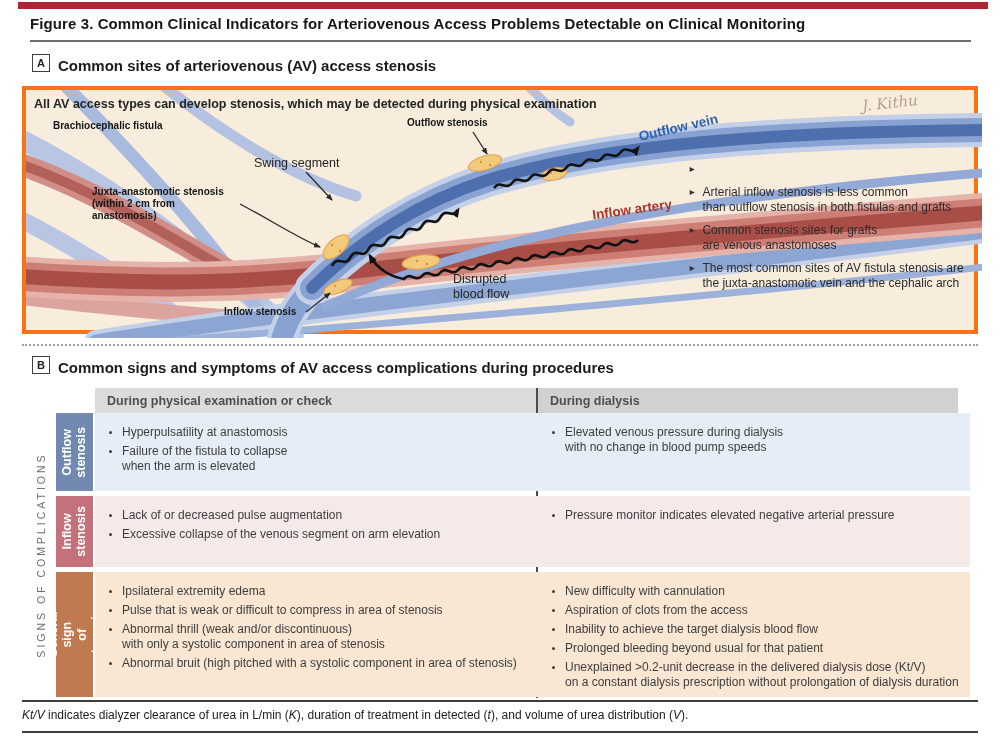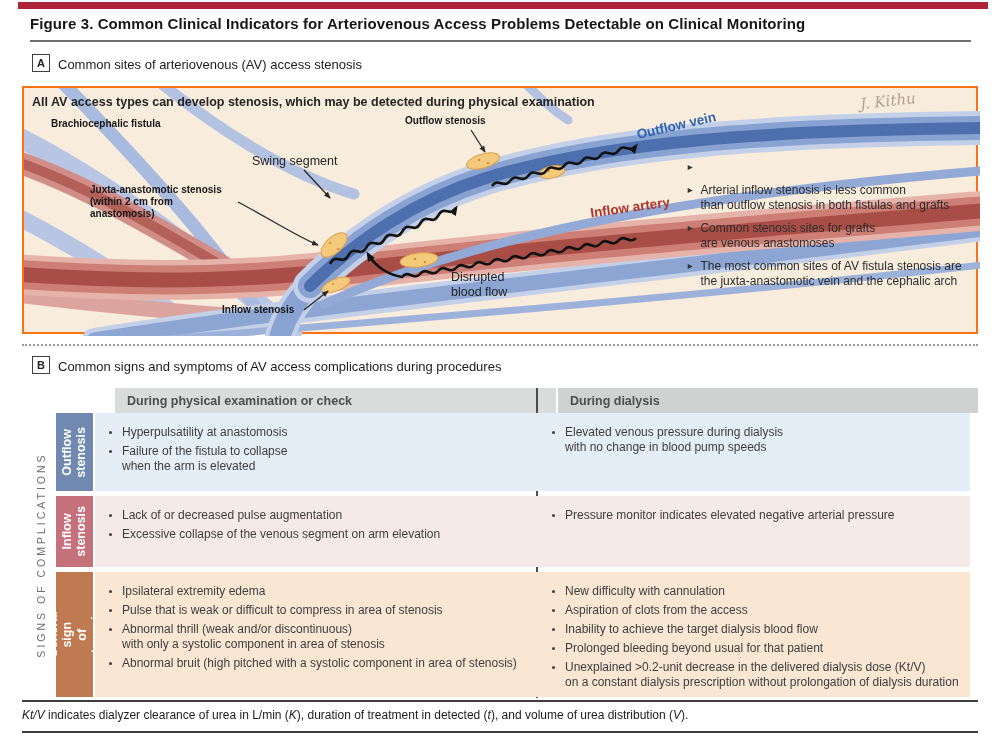--- a/index.html
+++ b/index.html
@@ -24,42 +24,42 @@
 
   
   .topbar{left:18px;top:2px;width:970px;height:7px;background:var(--title-bar);}
   .fig-title{left:30px;top:15px;font-size:15px;font-weight:bold;color:#171717;letter-spacing:.1px;text-align:right;}
   .rule-title{left:30px;top:40px;width:941px;height:2px;background:#6f6f6f;}
 
   .panel-letter{
     width:18px;height:18px;border:1.5px solid #3f3f3f;background:#fff;
     font-size:11px;font-weight:bold;display:flex;align-items:center;justify-content:center;color:#222;
   }
-  .panel-title{font-size:13px;font-weight:normal;color:#1b1b1b;}
+  .panel-title{font-size:15px;font-weight:bold;color:#1b1b1b;}
 
   
   .panelA-box{
     left:22px;top:86px;width:956px;height:248px;
-    background:var(--panel-a-bg);border:2px solid #f97316;
+    background:var(--panel-a-bg);border:4px solid #f97316;
   }
   .panelA-box svg{position:absolute;left:0;top:0;}
   .pa-label{position:absolute;font-size:12.5px;line-height:1.22;color:#242424;white-space:pre-line;}
   .pa-bold{font-weight:bold;font-size:10px;color:#161616;}
   .lab-outflow-vein{color:#2f63ae;font-weight:bold;font-size:13.5px;transform:rotate(-13deg);}
   .lab-inflow-artery{color:#ad352c;font-weight:bold;font-size:13.5px;transform:rotate(-8deg);}
   .signature{font-family:"DejaVu Serif",serif;font-style:italic;color:#b0a292;font-size:15px;transform:rotate(-6deg);}
   .pa-bullets{position:absolute;left:662px;top:72px;width:300px;display:flex;flex-direction:column;gap:7px;}
   .pa-bullet{display:flex;gap:6px;font-size:12px;line-height:15.5px;color:#2c2c2c;}
   .pa-bullet .mk{font-size:8.5px;line-height:15.5px;color:#333;flex:0 0 auto;}
   .pa-bullet .tx{white-space:pre-line;}
 
   .dotted-sep{left:22px;top:344px;width:956px;height:0;border-top:2px dotted #9d9d9d;}
 
   
-  .th{height:25px;font-size:12.5px;font-weight:bold;color:#4e4e4e;display:flex;align-items:center;padding-left:12px;margin-left:20px;}
+  .th{height:25px;font-size:12.5px;font-weight:bold;color:#4e4e4e;display:flex;align-items:center;padding-left:12px;}
   .th-left{left:95px;top:388px;width:441px;background:var(--header-bg-left);}
   .th-right{left:538px;top:388px;width:420px;background:var(--header-bg-right);}
   .col-divider{left:536px;top:388px;width:2px;height:310px;background:#4c4c4c;}
 
   .side-label-wrap{left:28px;top:413px;width:26px;height:284px;display:flex;align-items:center;justify-content:center;}
   .side-label{transform:rotate(-90deg);white-space:nowrap;font-size:10.5px;letter-spacing:3px;color:#6e6e6e;font-weight:500;}
 
   .row-label{position:absolute;left:56px;width:37px;display:flex;align-items:center;justify-content:center;}
   .row-label span{
     transform:rotate(-90deg);white-space:pre-line;text-align:center;

